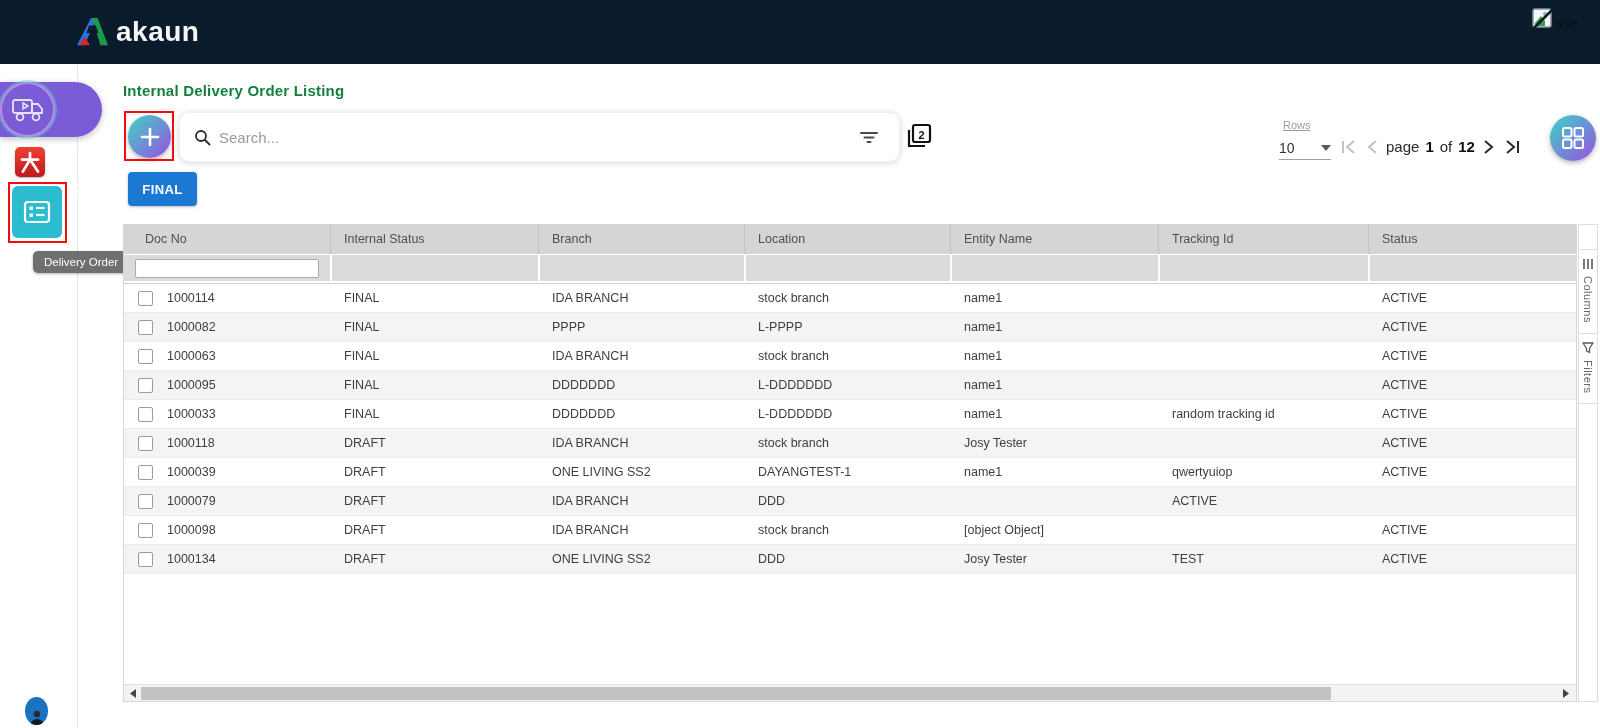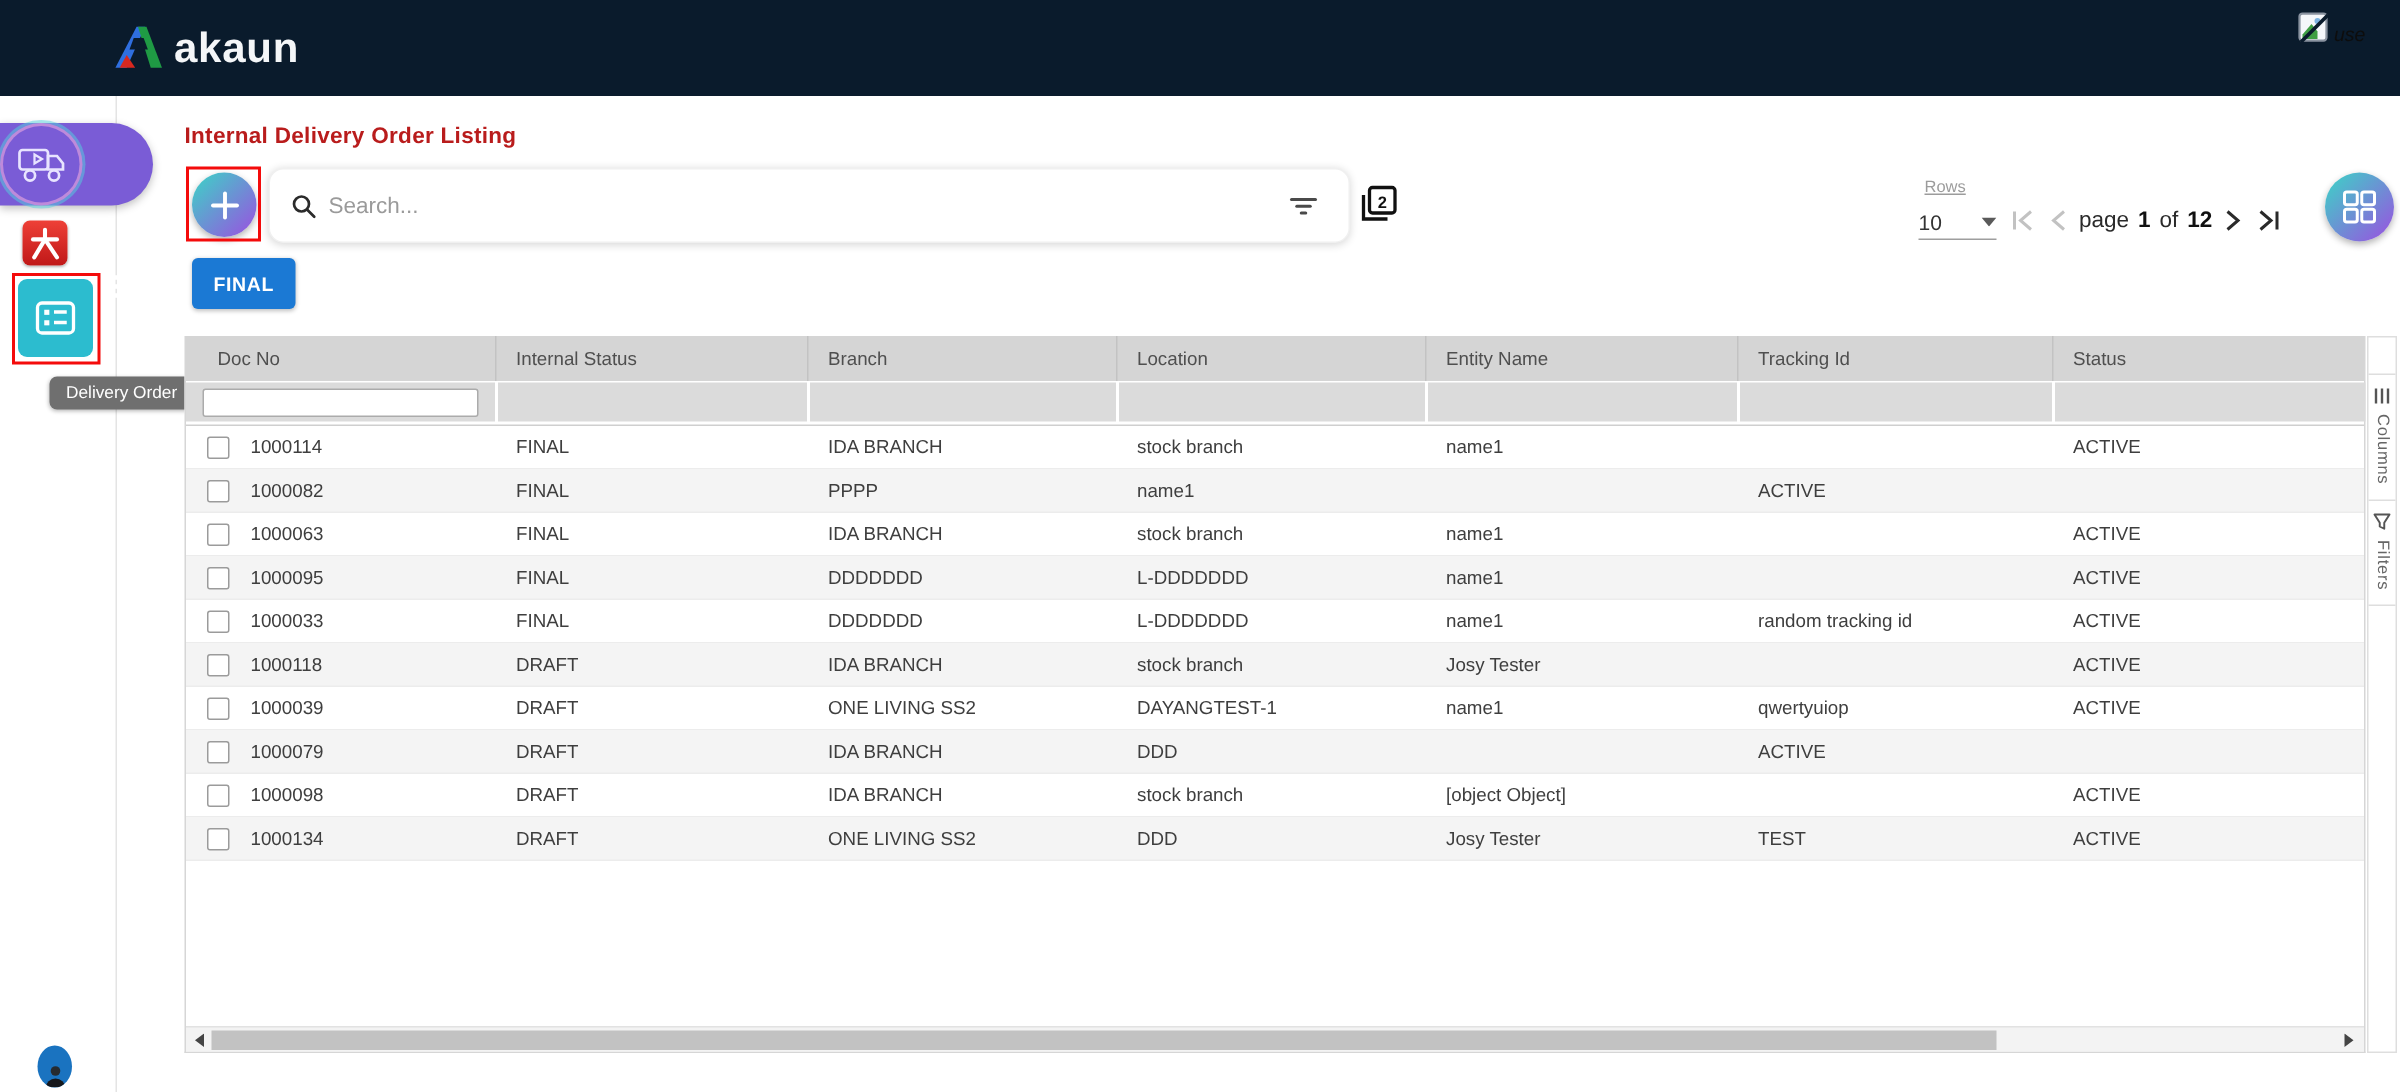--- a/index.html
+++ b/index.html
@@ -25,21 +25,21 @@
      background:var(--teal,#2cbccf); display:flex; align-items:center; justify-content:center; }
   .anno-box { position:absolute; border:2px solid var(--annotation-red,#f40b0b); background:transparent; }
   .anno-do { left:8px; top:182px; width:59px; height:61px; }
   .anno-add { left:124px; top:111px; width:50px; height:50px; }
   .tooltip { position:absolute; left:33px; top:251px; background:var(--tooltip-grey,#6f6f6f); color:#fff;
      font-size:11.5px; padding:5px 11px; border-radius:5px; white-space:nowrap; box-shadow:0 1px 3px rgba(0,0,0,.3); }
   .bottom-avatar { position:absolute; left:25px; top:697px; width:23px; height:28px; border-radius:50%;
      background:#1a73c0; overflow:hidden; display:flex; align-items:flex-end; justify-content:center; }
 
   
-  .page-title { position:absolute; left:123px; top:82px; font-size:15px; font-weight:bold; color:#b91c1c; letter-spacing:.2px; }
+  .page-title { position:absolute; left:123px; top:82px; font-size:15px; font-weight:bold; color:#15803d; letter-spacing:.2px; }
   .add-btn { position:absolute; left:128px; top:115px; width:43px; height:43px; border-radius:50%;
      background:linear-gradient(135deg,var(--grad-start,#3ad6c6),var(--grad-end,#9c4ee1));
      color:#fff; display:flex; align-items:center; justify-content:center; box-shadow:0 2px 5px rgba(0,0,0,.3); border:none; cursor:pointer; }
   .search-card { position:absolute; left:179px; top:112px; width:721px; height:50px; background:#fff; border-radius:10px;
      border:1px solid #f0f0f0; box-shadow:0 1px 6px rgba(0,0,0,.16); display:flex; align-items:center; padding:0 20px 0 14px; }
   .search-input { flex:1; border:none; outline:none; font-size:15px; color:#333; margin-left:8px; font-family:"Liberation Sans",sans-serif; background:transparent; }
   .search-input::placeholder { color:#9a9a9a; }
   .stack2-icon { position:absolute; left:905px; top:122px; width:28px; height:28px; cursor:pointer; }
 
   .rows-label { position:absolute; left:1283px; top:119px; font-size:11px; color:#9c9c9c;text-decoration:underline; }
@@ -289,20 +289,21 @@
     <div class="cell">ACTIVE</div>
   </div>
 
   <div class="grid-row trow">
     <div class="cell c0">
       <span class="cb"></span>
       <span>1000082</span>
     </div>
     <div class="cell">FINAL</div>
     <div class="cell">PPPP</div>
+    <div class="cell">L-PPPP</div>
     <div class="cell">name1</div>
     <div class="cell"></div>
     <div class="cell">ACTIVE</div>
   </div>
 
   <div class="grid-row trow">
     <div class="cell c0">
       <span class="cb"></span>
       <span>1000063</span>
     </div>

